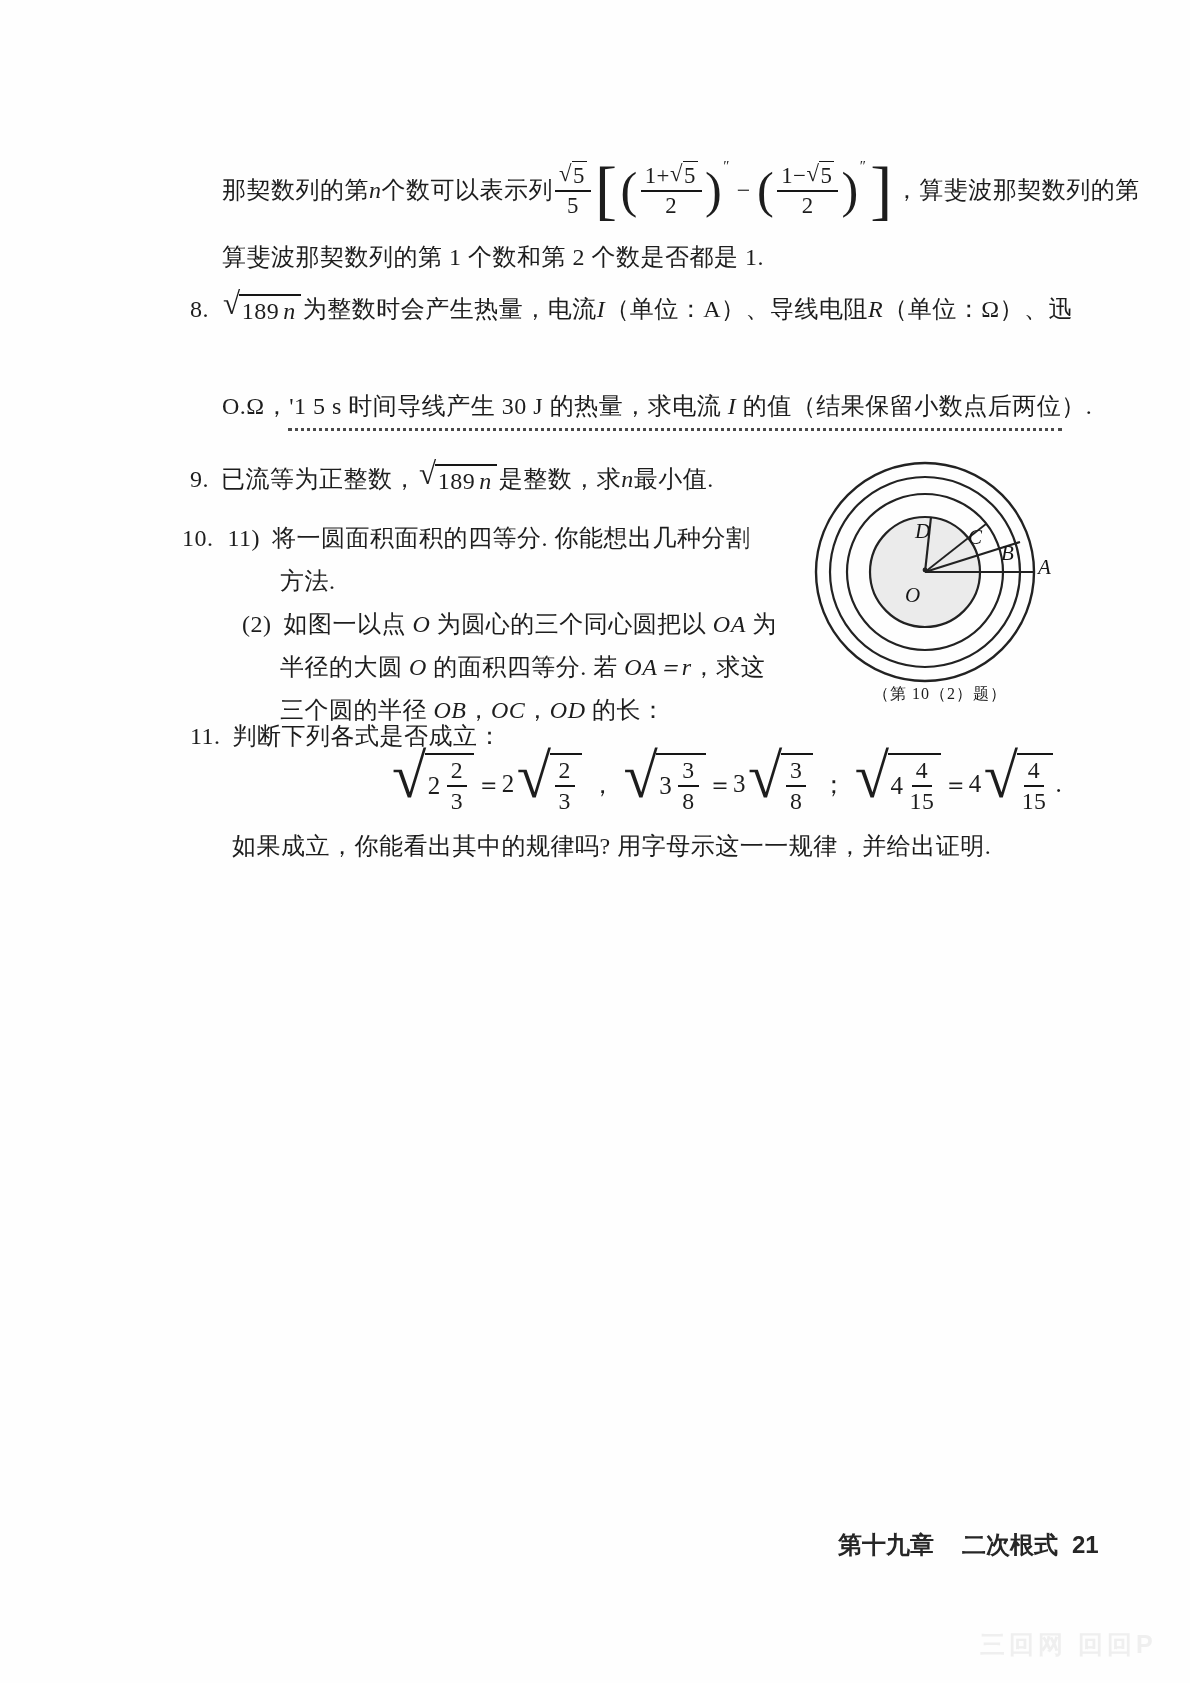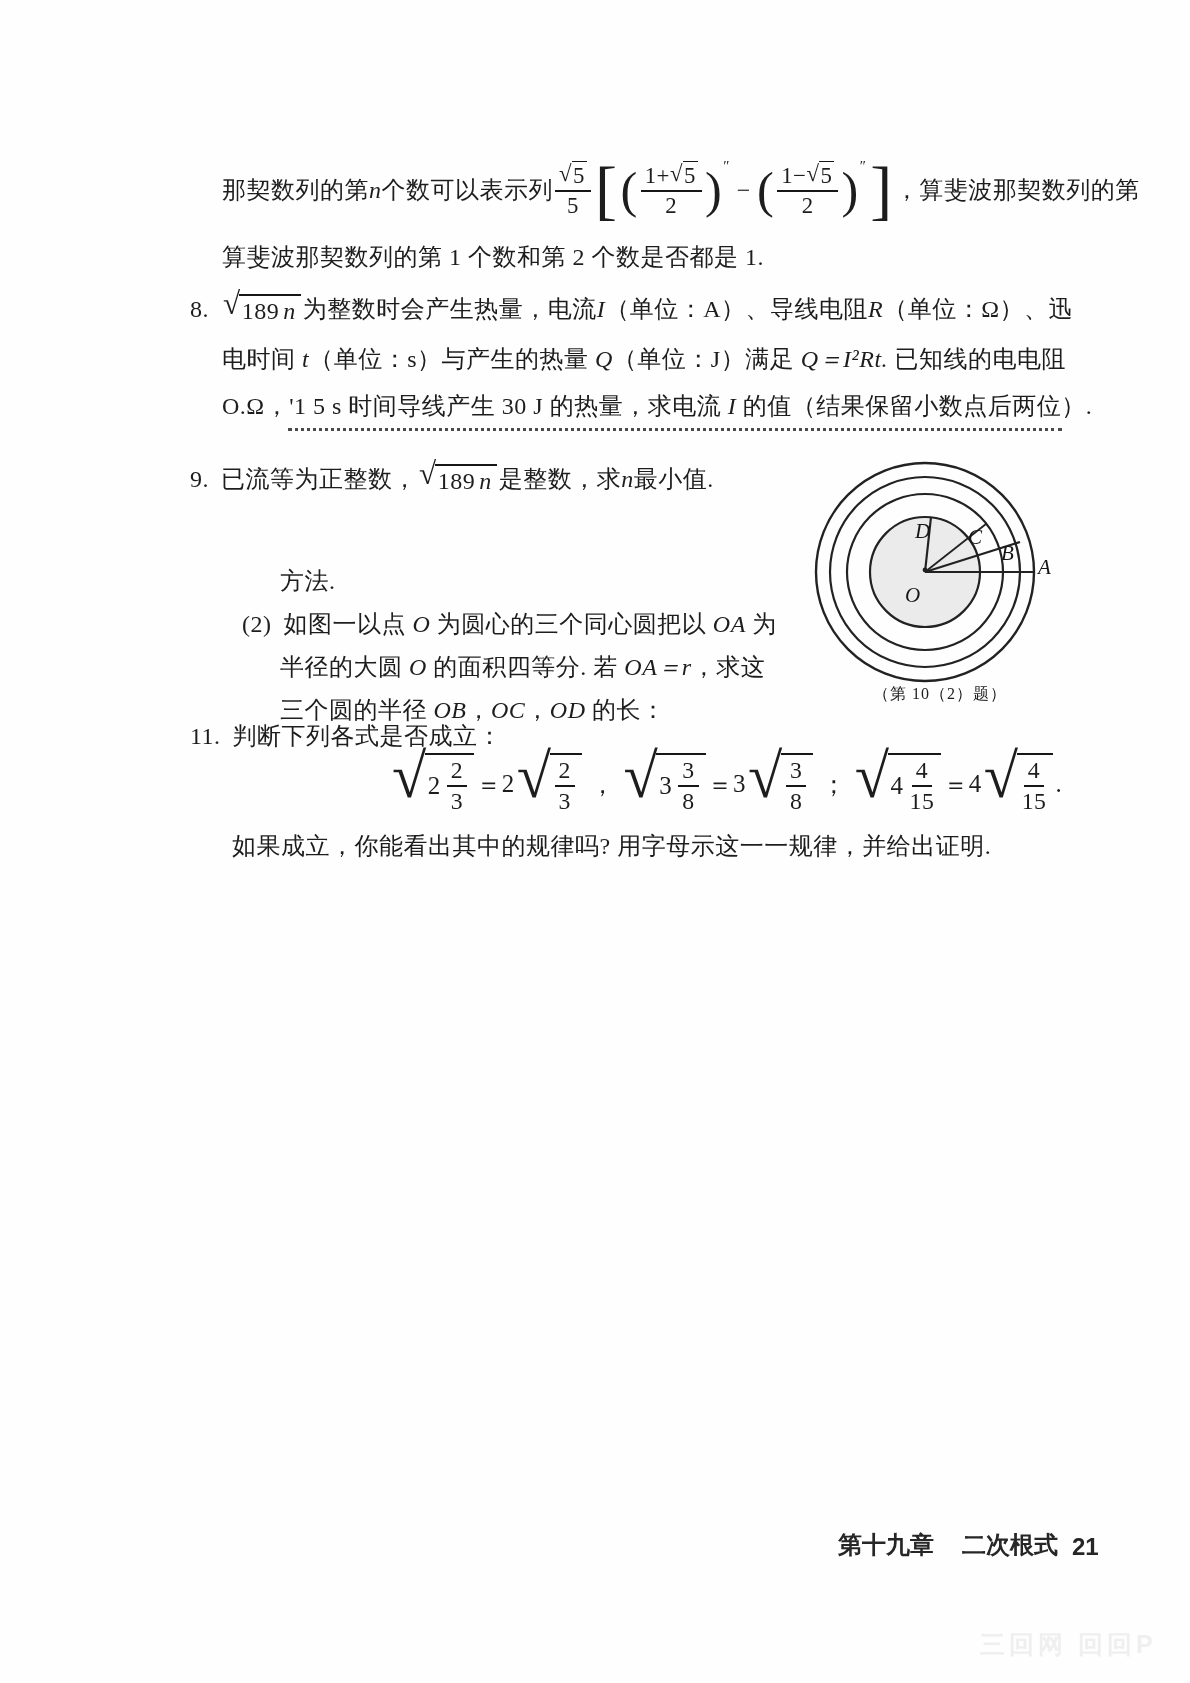--- a/index.html
+++ b/index.html
@@ -22,21 +22,21 @@
   .sq.big>.rg{font-size:2.5em;line-height:0.74;font-weight:300;}
   .srad{display:inline-flex;align-items:flex-start;}
   .srad .ol{border-top:1.8px solid #161616;padding:1px 2px 0 1px;}
   
   .pr{font-size:2.1em;line-height:0.72;font-weight:300;margin:0 1px;}
   .bk{font-size:2.75em;line-height:0.70;font-weight:300;margin:0 2px;}
   .dp{font-size:0.62em;position:relative;top:-24px;margin:0 2px 0 0;}
   .mi{margin:0 5px;}
   .dotted{position:absolute;border-top:3px dotted #4a4a4a;height:0;}
   .caption{position:absolute;text-align:center;letter-spacing:1px;}
-  .footer{position:absolute;display:flex;align-items:flex-end;font-family:"Liberation Sans",sans-serif;
+  .footer{position:absolute;display:flex;align-items:center;font-family:"Liberation Sans",sans-serif;
           font-weight:700;font-size:24px;color:#262626;}
   .footer .gap1{width:28px;} .footer .gap2{width:14px;}
   .watermark{position:absolute;color:#efefef;font-family:"Liberation Sans",sans-serif;
              font-weight:700;font-size:25px;letter-spacing:4px;}
   svg text{font-family:"Liberation Serif",serif;font-style:italic;font-size:21px;fill:#161616;}
 </style>
 </head>
 <body>
 
 <div class="page">
@@ -95,23 +95,20 @@
           <span>189</span>
           <span class="v">n</span>
         </span>
       </span>
     <span> 为整数时会产生热量，电流 </span>
       <span class="v">I</span>
       <span>（单位：A）、导线电阻 </span>
       <span class="v">R</span>
       <span>（单位：Ω）、迅</span>
   </div>
-  <div class="tline" style="left:222px;top:342px;">
-    <span>电时间 </span><span class="v">t</span><span>（单位：s）与产生的热量 </span><span class="v">Q</span><span>（单位：J）满足 </span><span class="v">Q＝I²Rt.</span><span> 已知线的电电阻</span>
-  </div>
   <div class="tline" style="left:222px;top:389px;text-align:center;">
     <span>O.Ω，'1 5 s 时间导线产生 30 J 的热量，求电流 </span><span class="v">I</span><span> 的值（结果保留小数点后两位）.</span>
   </div>
 
   <div class="dotted" style="left:288px;top:428px;width:774px;"></div>
 
   <div class="mline" style="left:190px;top:456px;height:46px;">
     <span class="pn">9.</span>
     <span>已流等为正整数，</span>
     <span class="sq">
@@ -119,20 +116,23 @@
         <span class="rb">
           <span>189</span>
           <span class="v">n</span>
         </span>
       </span>
     <span> 是整数，求 </span>
       <span class="v">n</span>
       <span> 最小值.</span>
   </div>
 
+  <div class="tline" style="left:182px;top:521px;">
+    <span style="margin-right:14px;">10.</span><span style="margin-right:12px;">11)</span><span>将一圆面积面积的四等分. 你能想出几种分割</span>
+  </div>
   <div class="tline" style="left:280px;top:564px;">方法.</div>
   <div class="tline" style="left:242px;top:607px;">
     <span style="margin-right:12px;">(2)</span><span>如图一以点 </span><span class="v">O</span><span> 为圆心的三个同心圆把以 </span><span class="v">OA</span><span> 为</span>
   </div>
   <div class="tline" style="left:280px;top:650px;">
     <span>半径的大圆 </span><span class="v">O</span><span> 的面积四等分. 若 </span><span class="v">OA＝r</span><span>，求这</span>
   </div>
   <div class="tline" style="left:280px;top:693px;">
     <span>三个圆的半径 </span><span class="v">OB</span><span>，</span><span class="v">OC</span><span>，</span><span class="v">OD</span><span> 的长：</span>
   </div>

